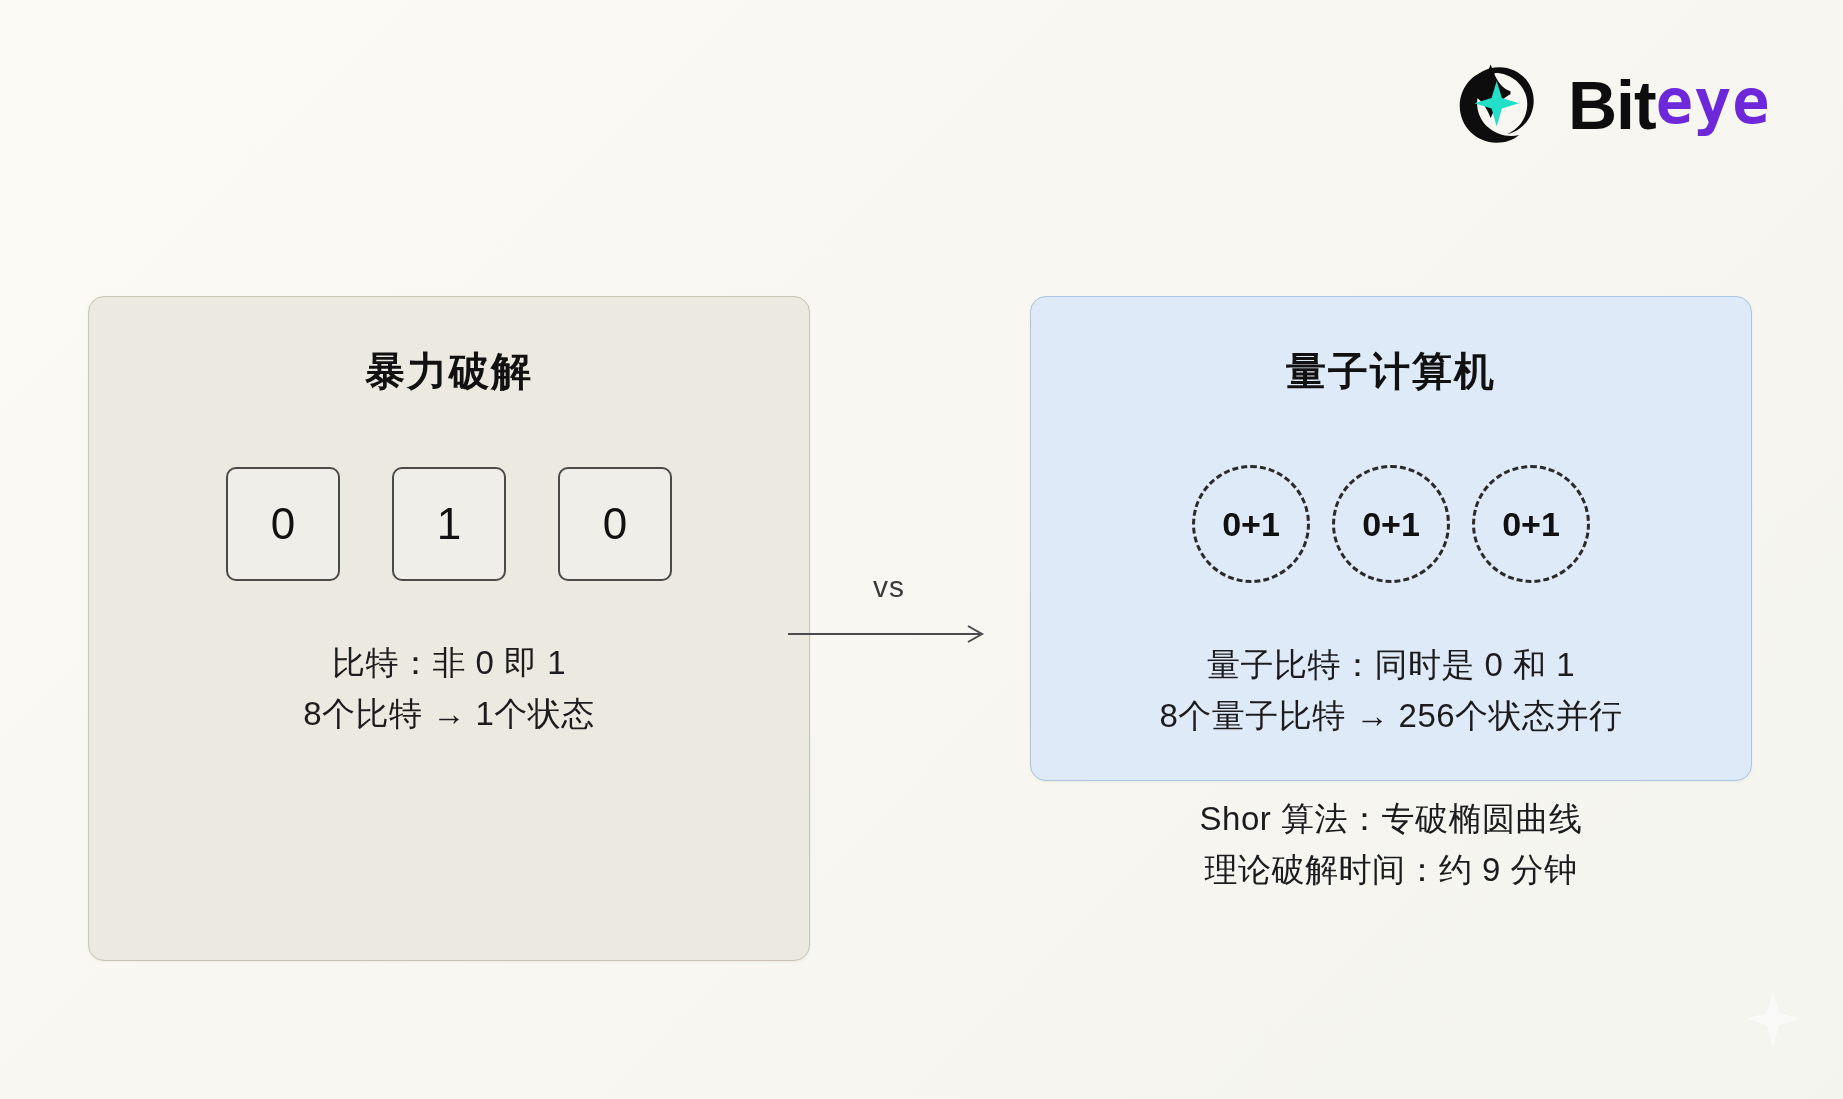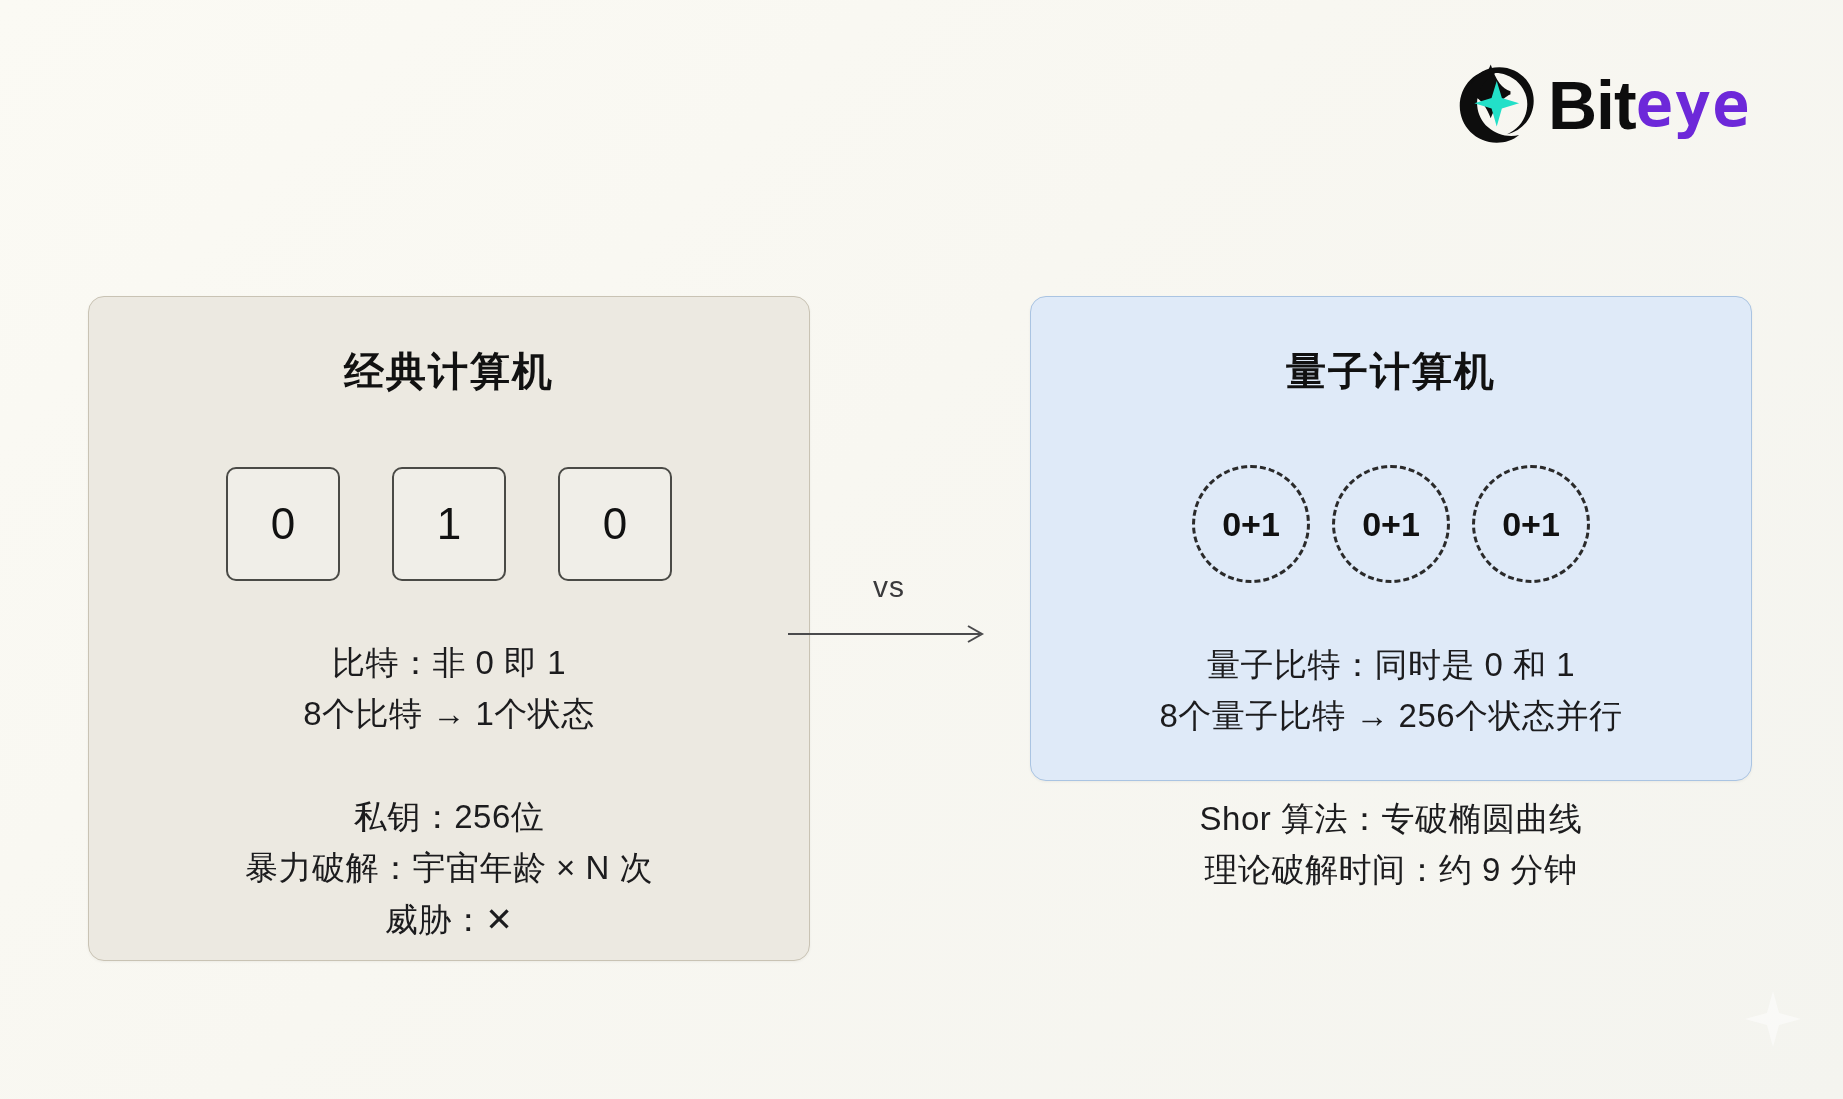--- a/index.html
+++ b/index.html
@@ -29,21 +29,22 @@
     width: 86px;
     height: 86px;
     display: block;
   }
   .logo-text {
     font-size: 68px;
     font-weight: 700;
     letter-spacing: -1px;
     line-height: 1;
     display: flex;
-    align-items: center;
+    align-items: flex-start;
+    margin-left: 20px;
   }
   .logo-bit { color: #0d0d0d; }
   .logo-eye {
     color: #6d28d9;
     font-family: "DejaVu Sans Mono", "Liberation Mono", monospace;
     font-weight: 700;
     font-size: 62px;
     letter-spacing: 1px;
   }
 
@@ -183,38 +184,33 @@
       <path d="M52 22 L58 42 L78 48 L58 54 L52 75 L46 54 L26 48 L46 42 Z" fill="#22e0c8"></path>
     </svg>
   </span>
   <span class="logo-text">
     <span class="logo-bit">Bit</span>
       <span class="logo-eye">eye</span>
   </span>
 </div>
 
 <section class="panel panel-classical">
-  <h2 class="panel-title">经典计算机</h2>
+  <h2 class="panel-title">暴力破解</h2>
 
   <div class="bit-row">
     <div class="bit-box">0</div>
     <div class="bit-box">1</div>
     <div class="bit-box">0</div>
   </div>
 
   <div class="text-block">
     <div class="text-line">比特：非 0 即 1</div>
     <div class="text-line">8个比特 → 1个状态</div>
   </div>
 
-  <div class="text-block text-block-second">
-    <div class="text-line">私钥：256位</div>
-    <div class="text-line">暴力破解：宇宙年龄 × N 次</div>
-    <div class="text-line">威胁：✕</div>
-  </div>
 </section>
 
 <div class="vs-wrap">
   <div class="vs-label">vs</div>
   <svg class="vs-arrow" width="205" height="24" viewBox="0 0 205 24">
     <line x1="0" y1="12" x2="192" y2="12" stroke="#4a4a4c" stroke-width="2"></line>
     <polyline points="180,4 194,12 180,20" fill="none" stroke="#4a4a4c" stroke-width="2"></polyline>
   </svg>
 </div>
 

